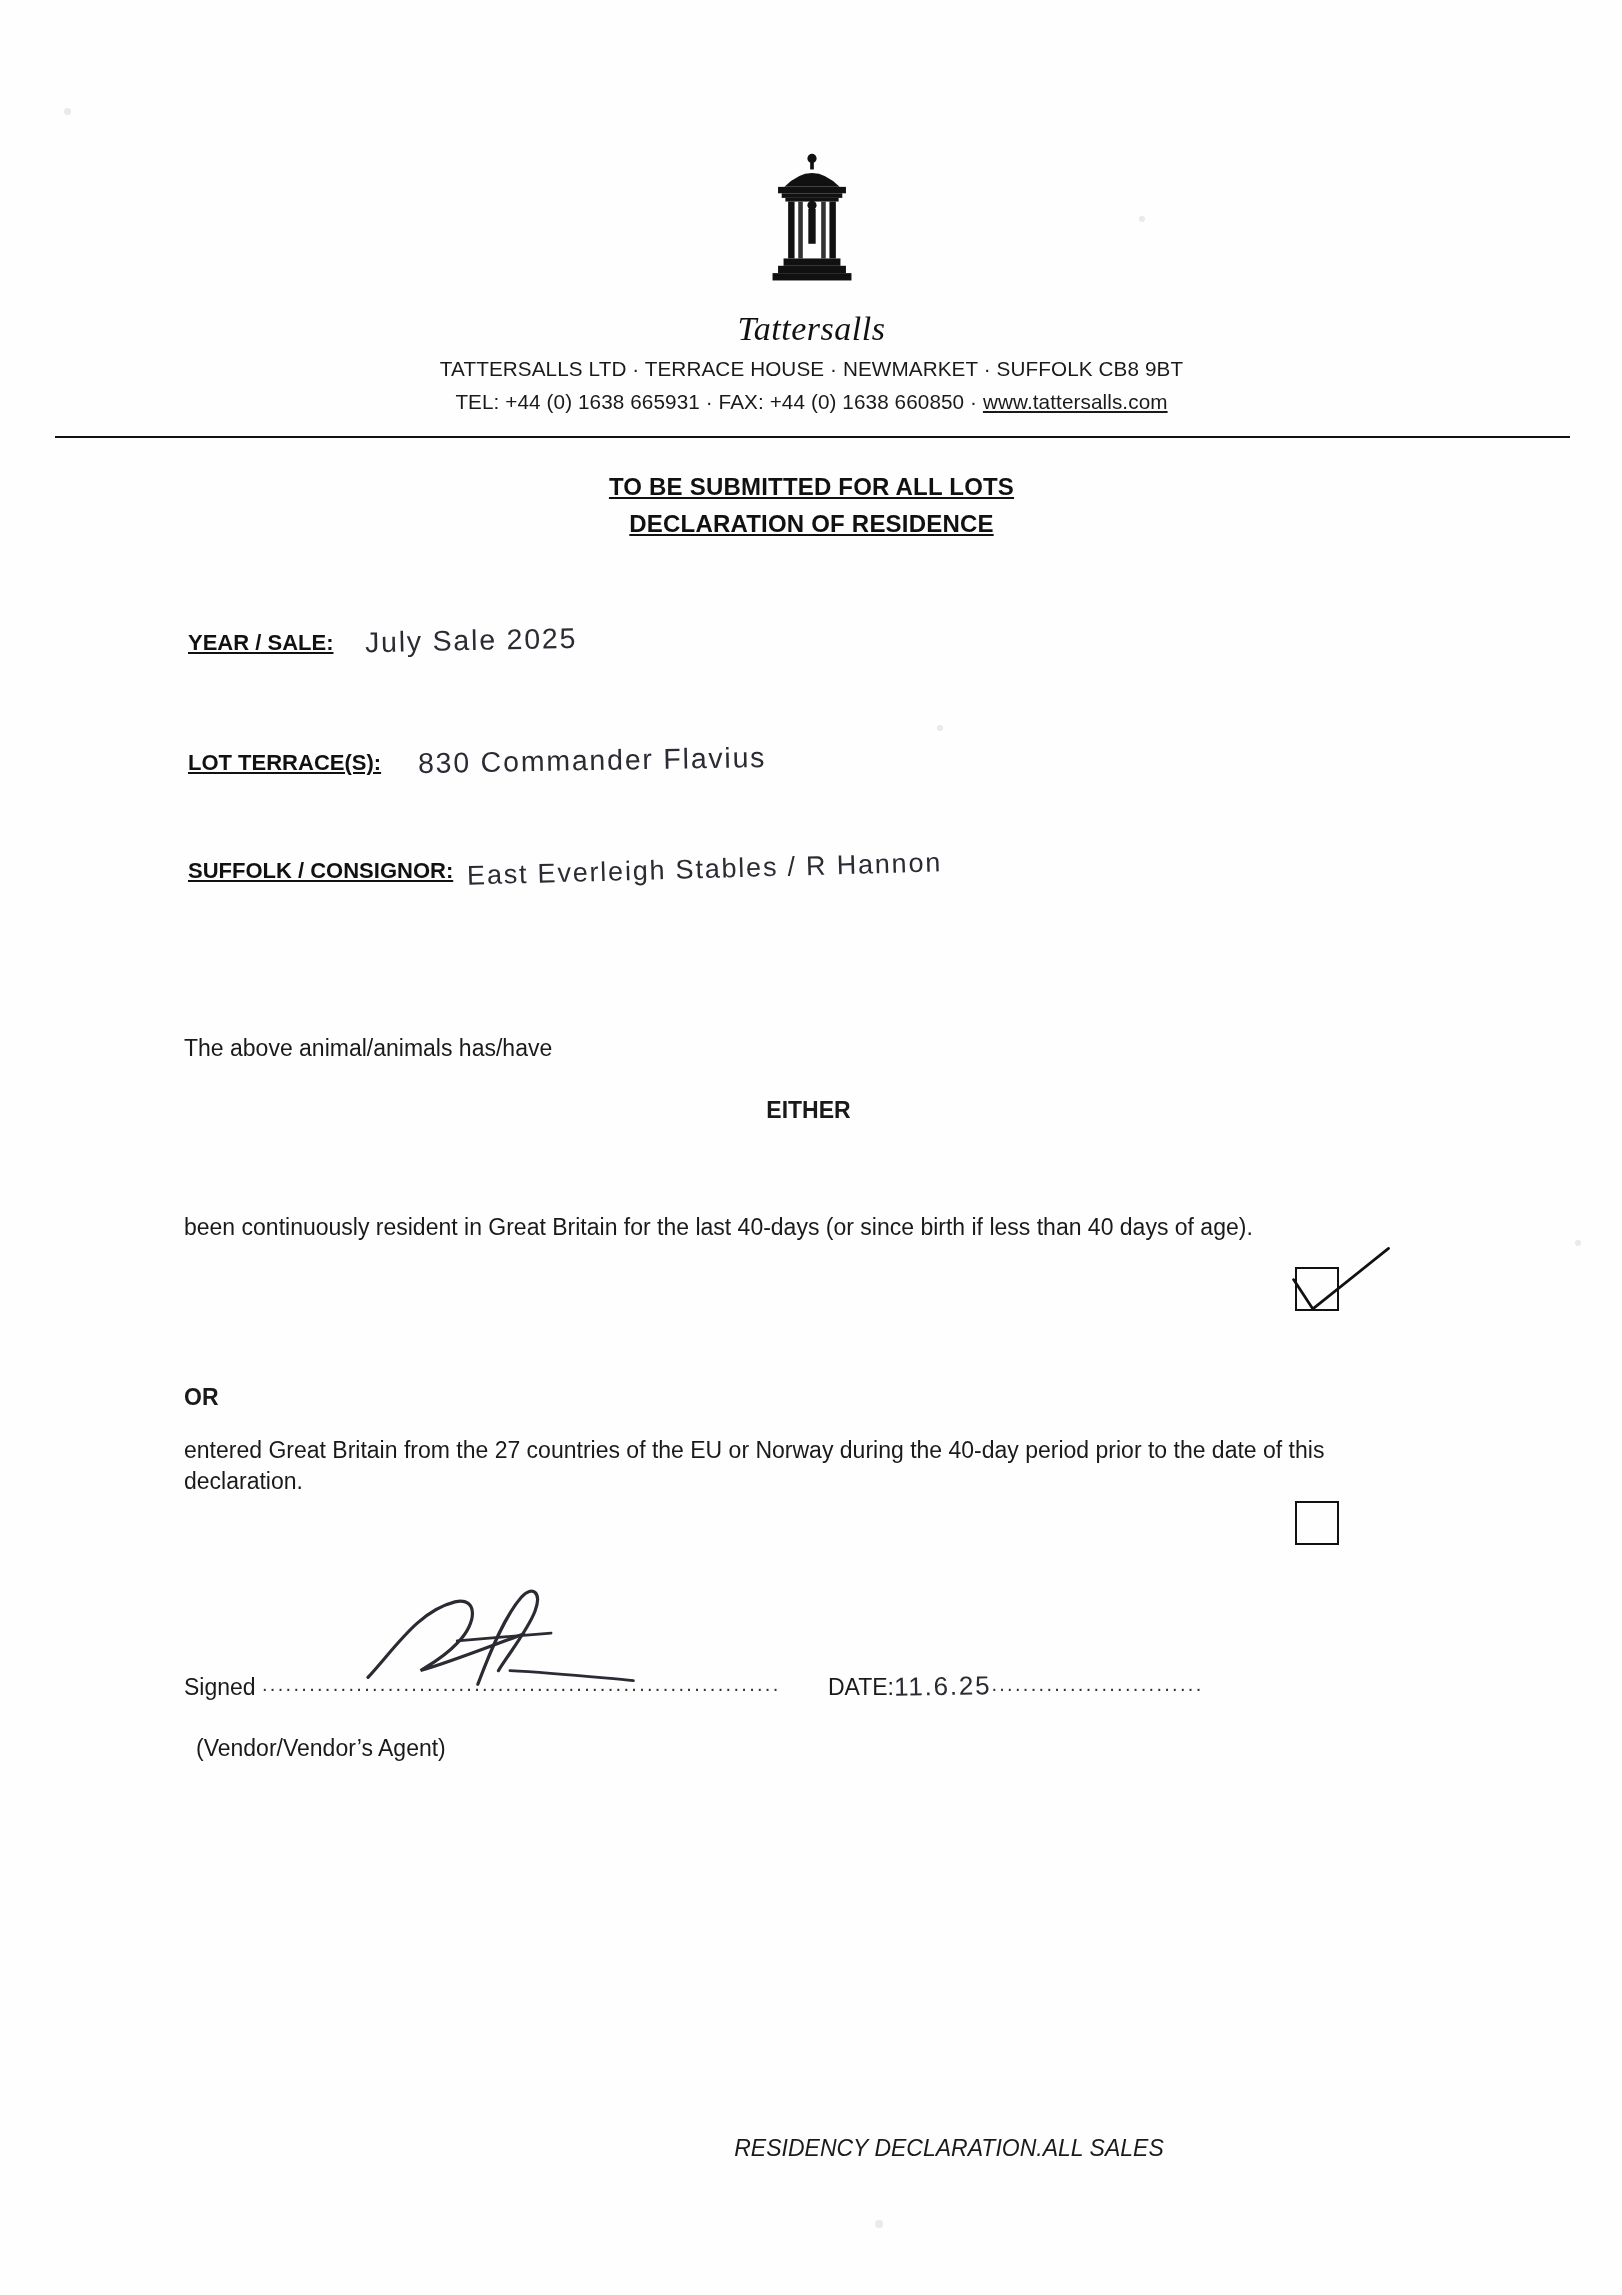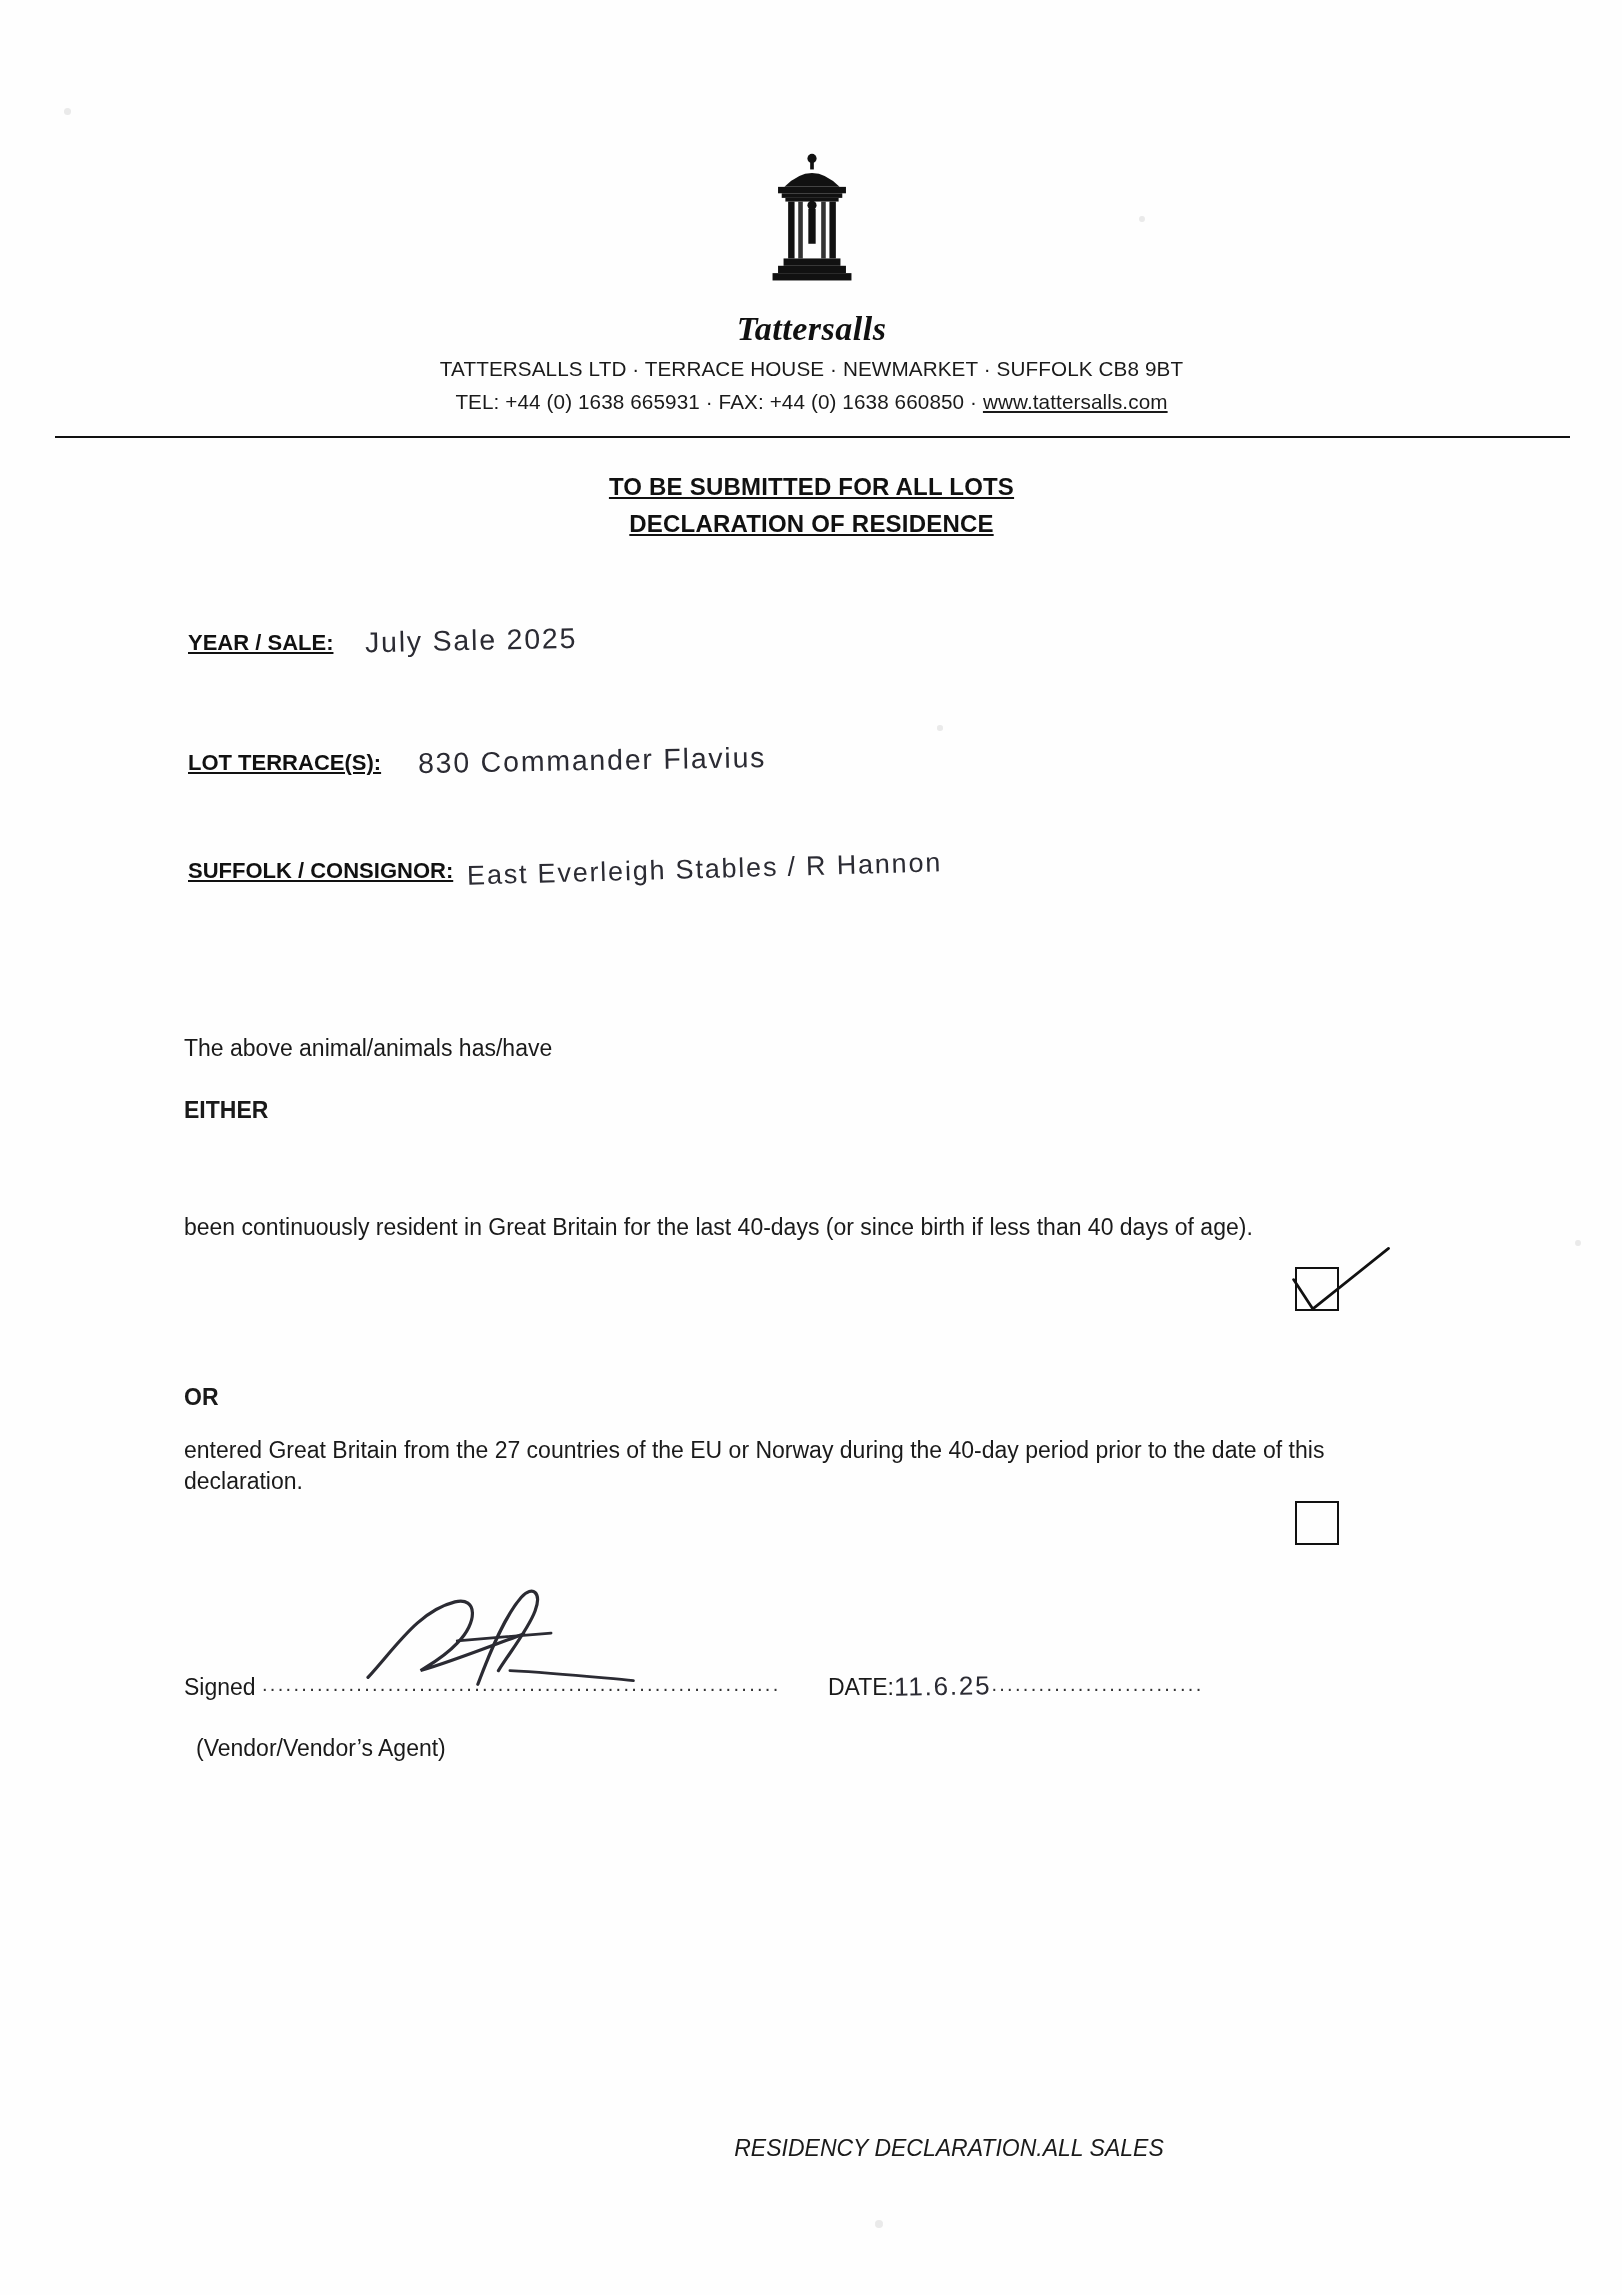--- a/index.html
+++ b/index.html
@@ -34,21 +34,21 @@
   }
   .logo-mark {
     display: block;
     margin: 0 auto;
     width: 138px;
     height: 156px;
   }
   .logo-word {
     font-family: "Liberation Serif", serif;
     font-style: italic;
-    font-weight: bold;
+    font-weight: normal;
     font-size: 34px;
     letter-spacing: 0.5px;
     color: #111;
     margin-top: 1.8px;
   }
   .addr-line {
     font-family: "Liberation Sans", sans-serif;
     font-size: 20.7px;
     color: #1a1a1a;
     margin-top: 9.2px;
@@ -121,21 +121,21 @@
     position: absolute;
     left: 184px;
     width: 1249px;
     font-size: 23px;
     line-height: 1.33;
     color: #1a1a1a;
   }
   .bold { font-weight: bold; }
 
   #p-above   { top: 1033px; }
-  #p-either  { top: 1095px; }
+  #p-either  { top: 1095px; text-align: center; }
   #p-resident{ top: 1212px; }
   #p-or      { top: 1382px; }
   #p-entered { top: 1435px; }
 
   
   .checkbox {
     position: absolute;
     width: 44px;
     height: 44px;
     border: 2.3px solid #111;

